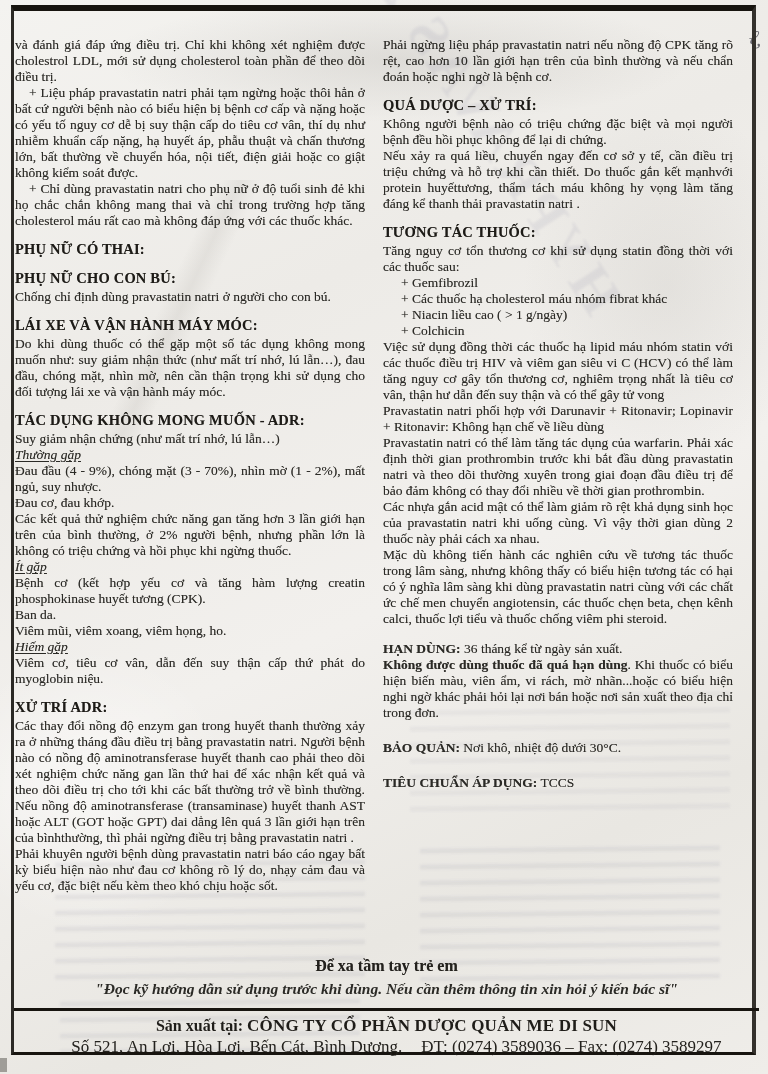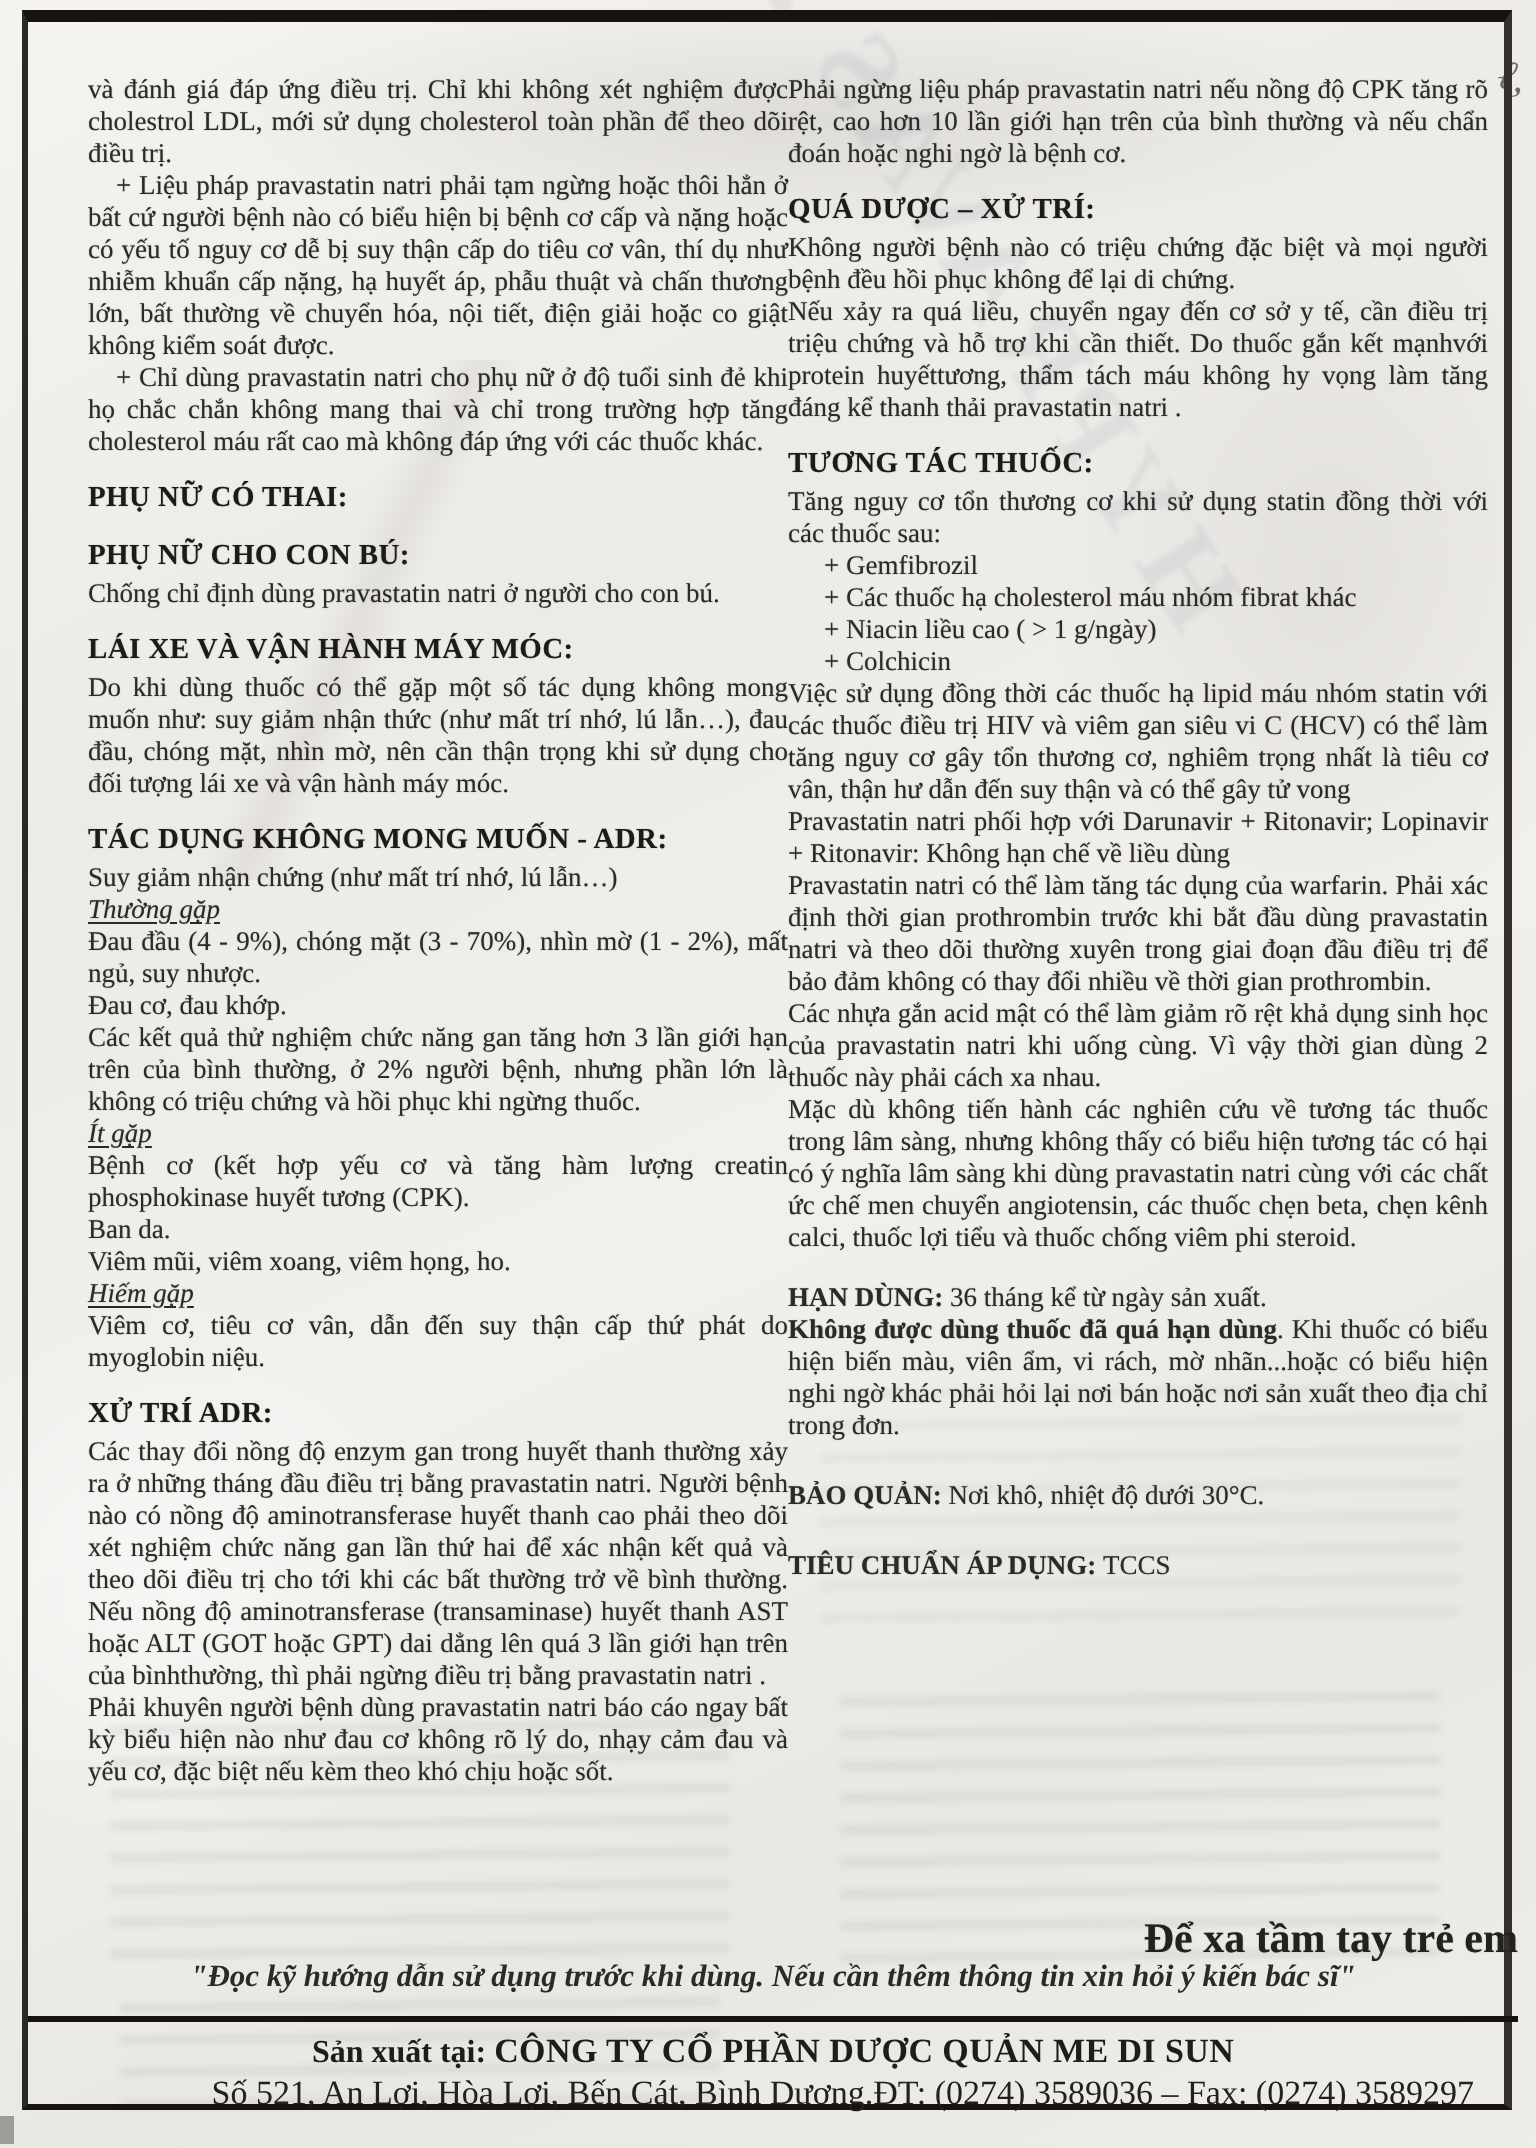--- a/index.html
+++ b/index.html
@@ -39,44 +39,44 @@
   .edge-nub{position:absolute;left:0;top:1058px;width:7px;height:14px;background:#76746f;opacity:.65;}
   
   .frame{
     position:absolute;left:11px;top:5px;width:745px;height:1050px;box-sizing:border-box;
     border-top:6px solid #17140f;
     border-left:3px solid #2b2925;
     border-right:4px solid #34312c;
     border-bottom:3px solid #17140f;
   }
   
-  .cols{position:absolute;left:30px;top:26px;display:flex;}
+  .cols{position:absolute;left:1px;top:26px;display:flex;gap:18px;}
   .col{width:350px;color:#2b2a26;font-size:13.5px;line-height:16px;text-align:justify;
        text-shadow:0 0 .6px rgba(50,48,44,.45);}
   .col p{margin:0;}
   .col h3{margin:12px 0 2px 0;font-size:14.5px;line-height:17px;color:#1d1b17;letter-spacing:.2px;}
   .col .sub{font-style:italic;text-decoration:underline;text-underline-offset:2px;}
   .col .indent{text-indent:14px;}
   .col .plus{padding-left:18px;}
   .col .gap-md{margin-top:14px;}
   .col .gap-lg{margin-top:19px;}
   .b{font-weight:bold;}
   
-  .keep-away{position:absolute;left:0;top:946px;width:745px;text-align:right;
-      font-weight:bold;font-size:21px;color:#23211d;text-shadow:0 0 .6px rgba(40,38,34,.4);}
+  .keep-away{position:absolute;left:0;top:946px;width:745px;text-align:center;
+      font-weight:bold;font-size:16px;color:#23211d;text-shadow:0 0 .6px rgba(40,38,34,.4);}
   .read-note{position:absolute;left:0;top:969px;width:745px;text-align:center;
       font-weight:bold;font-style:italic;font-size:15.5px;color:#2b2a26;}
   .rule{position:absolute;left:0;top:997px;width:745px;height:3px;background:#17140f;}
   .mfg-line{position:absolute;left:0;top:1005px;width:745px;text-align:center;
       font-size:17px;color:#1f1d19;}
   .mfg-line .label{font-weight:bold;font-size:16px;}
   .mfg-line .name{font-weight:bold;letter-spacing:.2px;}
   .addr-row{position:absolute;left:0;top:1026px;width:745px;box-sizing:border-box;
-      padding:0 22px 0 42px;display:flex;justify-content:flex-end;
-      font-size:17px;color:#23211d;}
+      padding:0 22px 0 42px;display:flex;justify-content:center;
+      font-size:17px;color:#23211d;gap:19px;}
 </style>
 </head>
 <body>
 
 <div class="scan">
 
   <div class="wrinkle w1"></div>
   <div class="wrinkle w2"></div>
   <div class="wrinkle w3"></div>
   <div class="wrinkle w4"></div>

